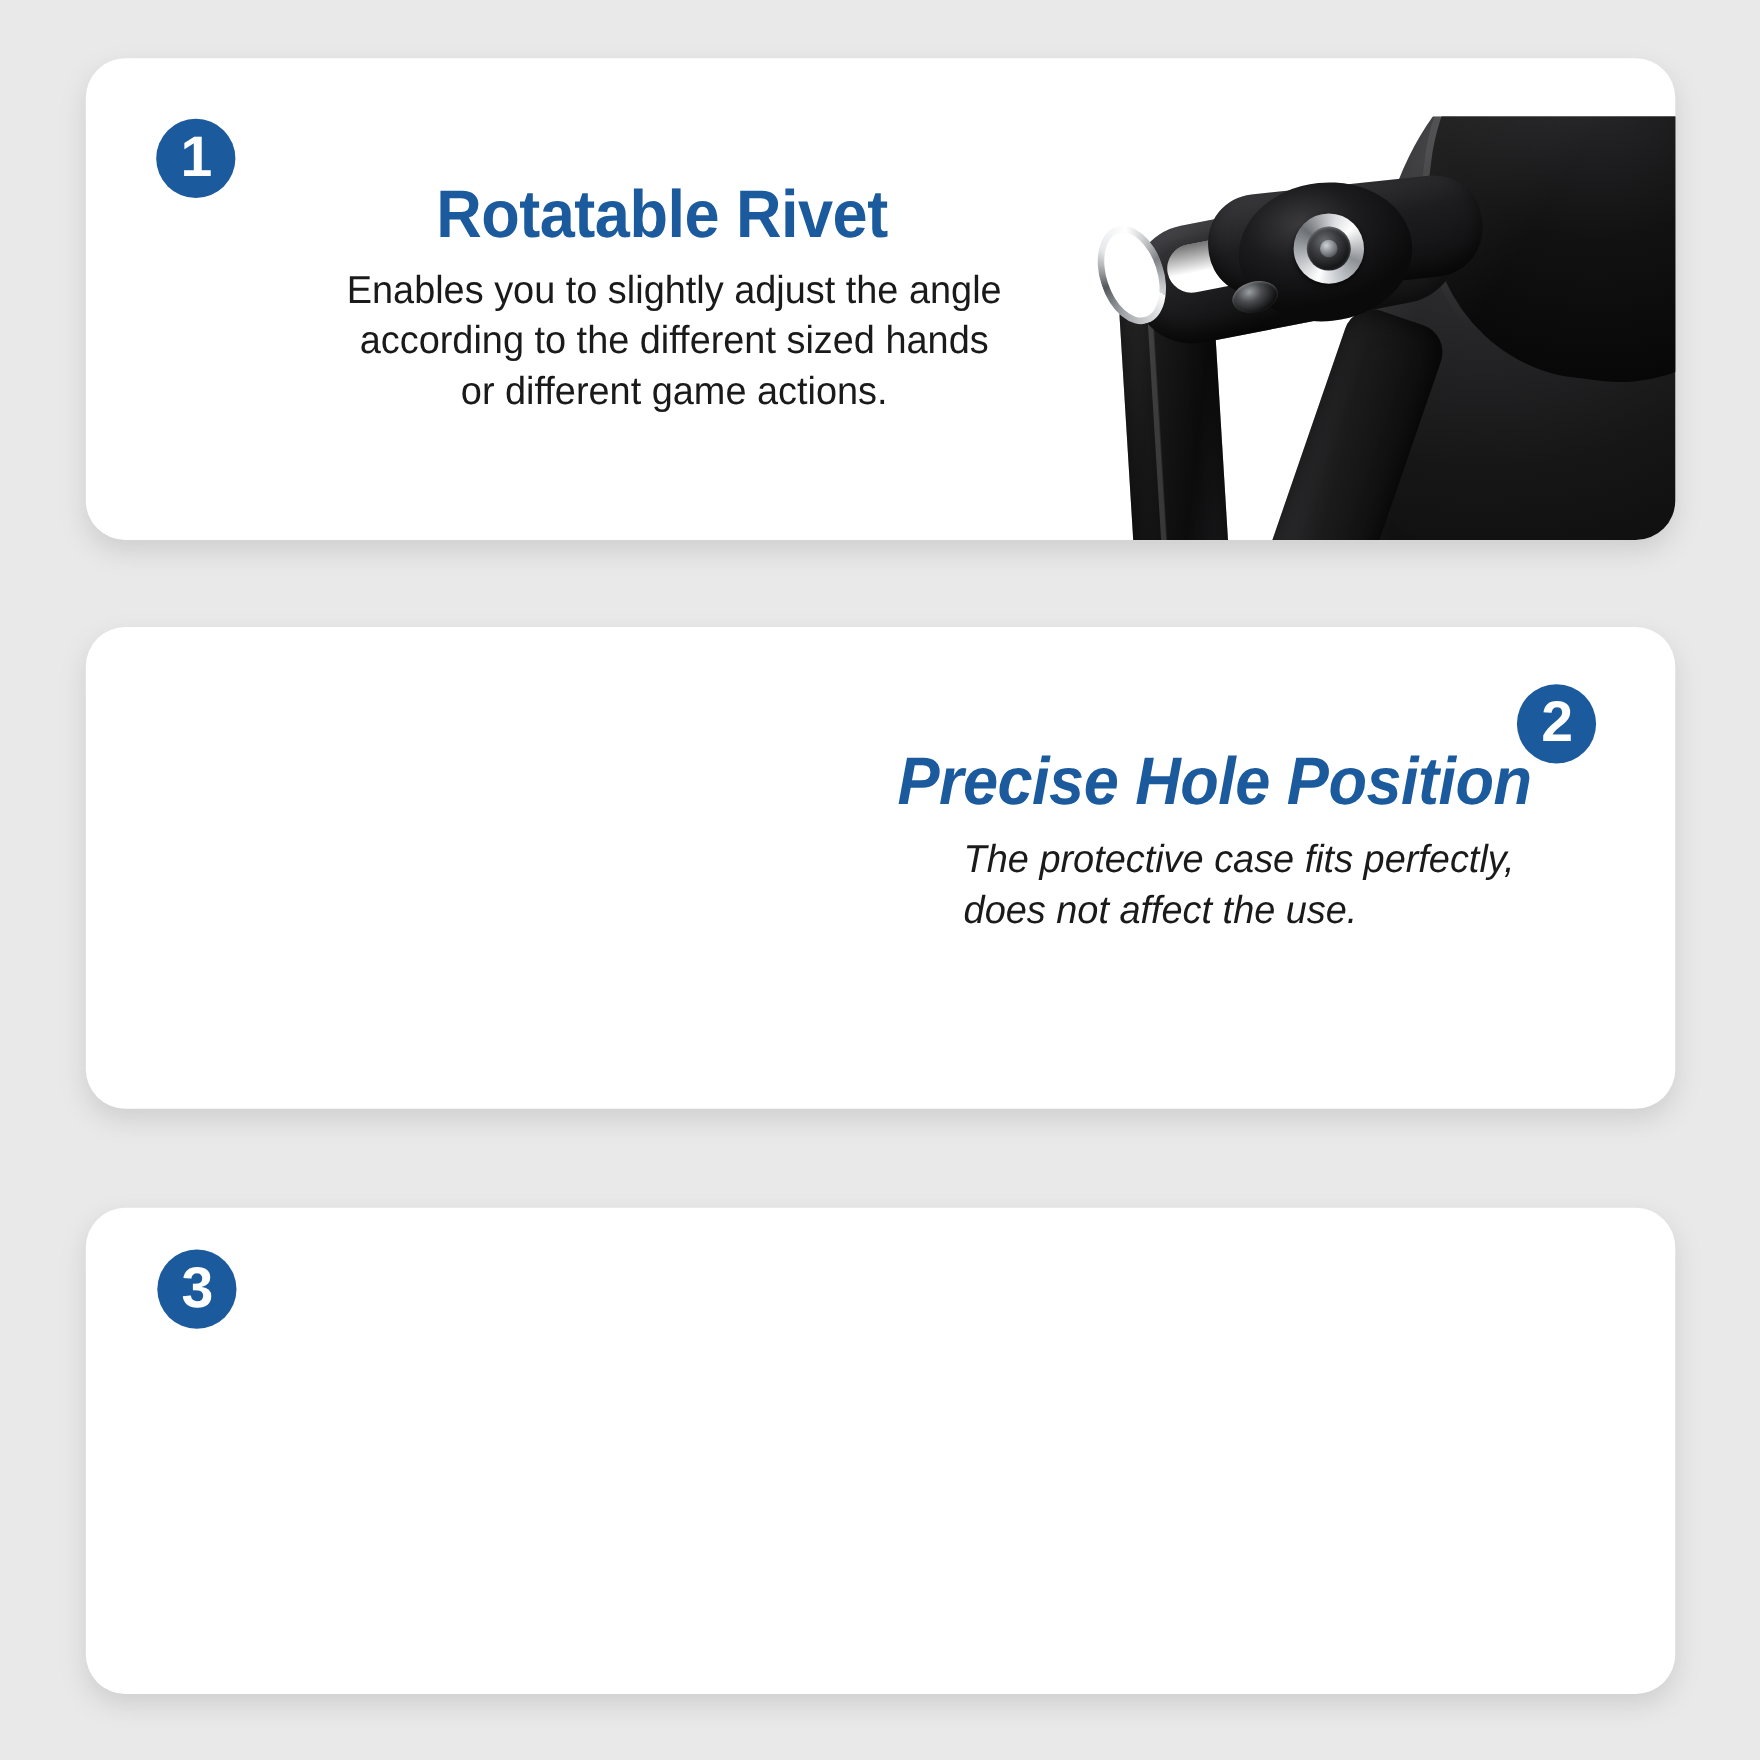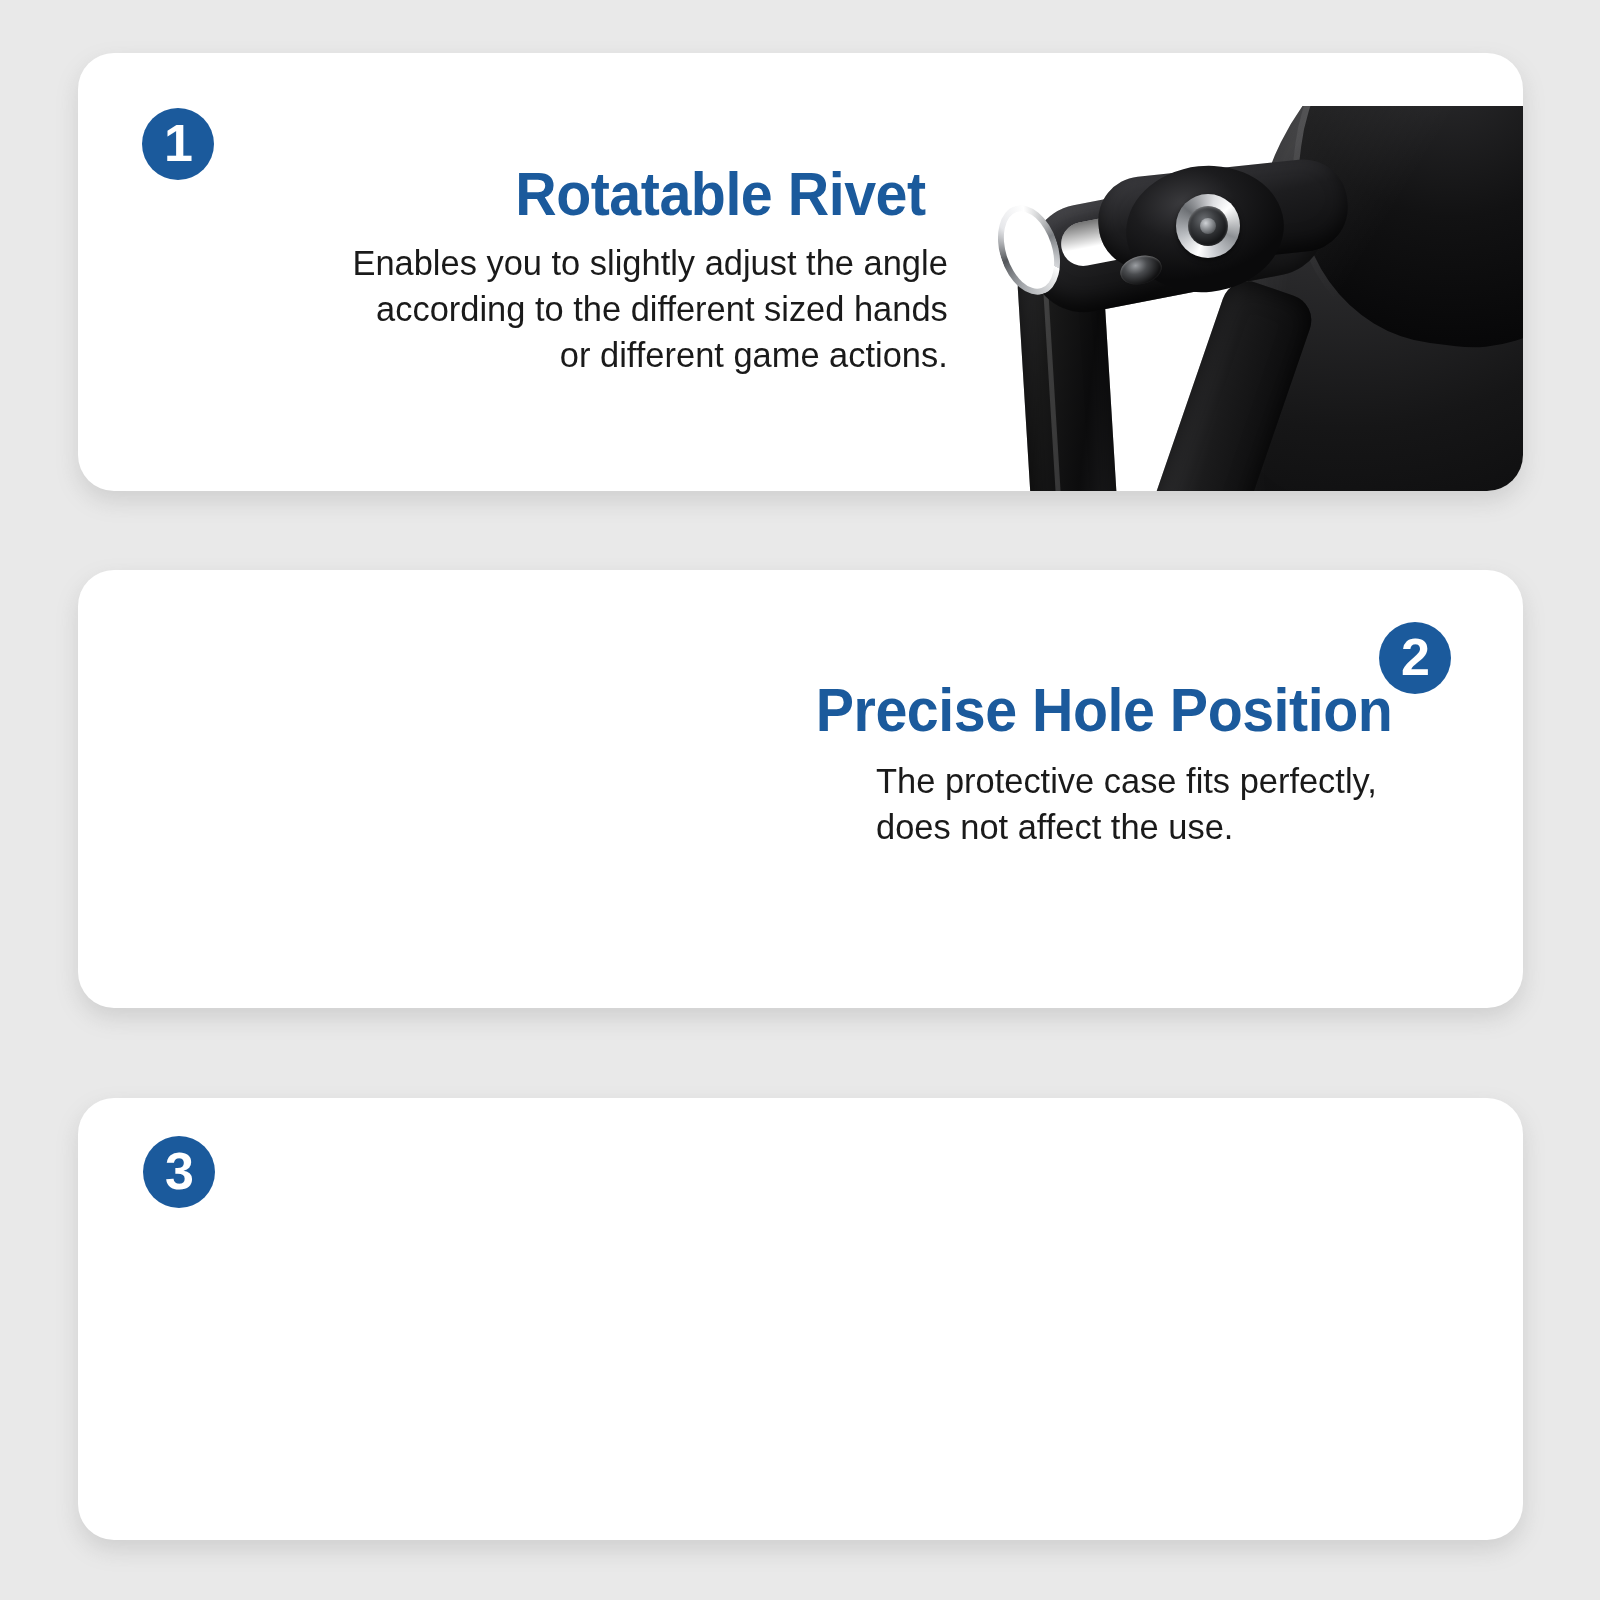--- a/index.html
+++ b/index.html
@@ -32,21 +32,21 @@
     border-radius: 36px;
     box-shadow: 0 10px 22px rgba(120,120,120,0.22);
     overflow: hidden;
   }
   #card-1 { left: 78px;  top: 53px;   width: 1445px; height: 438px; }
   #card-2 { left: 78px;  top: 570px;  width: 1445px; height: 438px; }
   #card-3 { left: 78px;  top: 1098px; width: 1445px; height: 442px; }
 
   
   .textblock { position: absolute; }
-  .tb-left  { text-align: right; }
+  .tb-left  { text-align: center; margin-left: 24px; }
   .tb-right { text-align: left; }
 
   .badge {
     position: absolute;
     width: 72px;
     height: 72px;
     border-radius: 50%;
     background: #1b5a9c;
     color: #ffffff;
     font-size: 52px;
@@ -79,21 +79,21 @@
   }
   .feature-desc .line { display: block; white-space: nowrap; }
 
   
   #p1-badge { left: 142px; top: 108px; }
   #p1-text  { left: 230px; top: 162px; width: 740px; }
   #p1-text .feature-desc { margin-top: 14px; }
 
   
   #p2-badge { left: 1379px; top: 622px; }
-  #p2-text  { left: 700px; top: 678px; width: 692px; text-align: right; }
+  #p2-text  { left: 700px; top: 678px; width: 692px; text-align: right; font-style: italic; }
   #p2-text .feature-title { display: inline-block; }
   #p2-text .feature-desc { margin-top: 16px; display: inline-block; text-align: left; }
 
   
   #p3-badge { left: 143px; top: 1136px; }
   #p3-text  { left: 230px; top: 1189px; width: 700px; }
   #p3-text .feature-desc { margin-top: 14px; }
 
   
   .art { position: absolute; overflow: hidden; }

